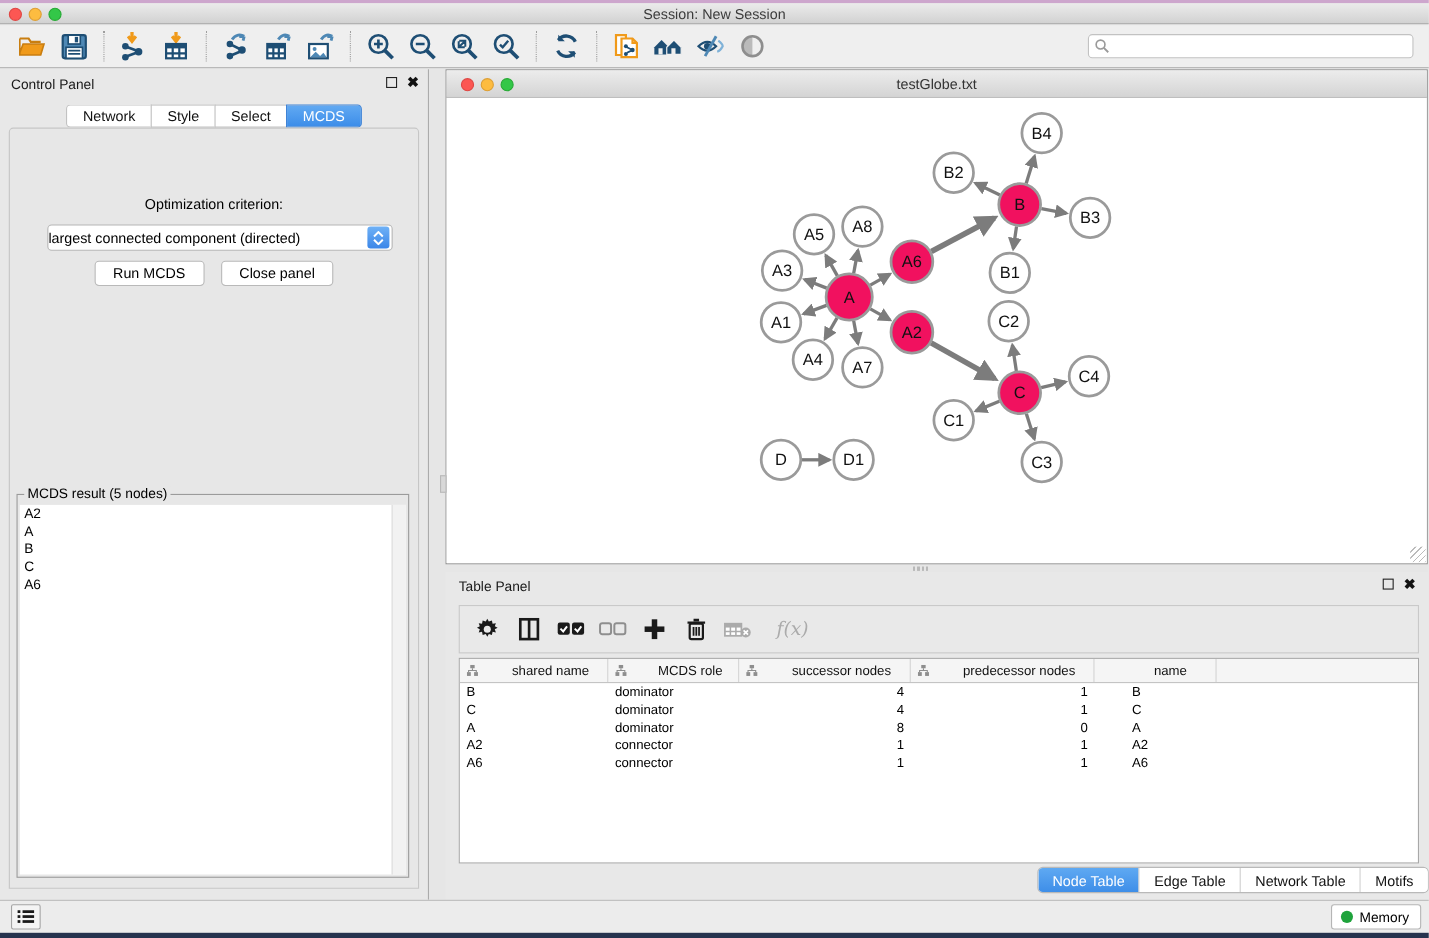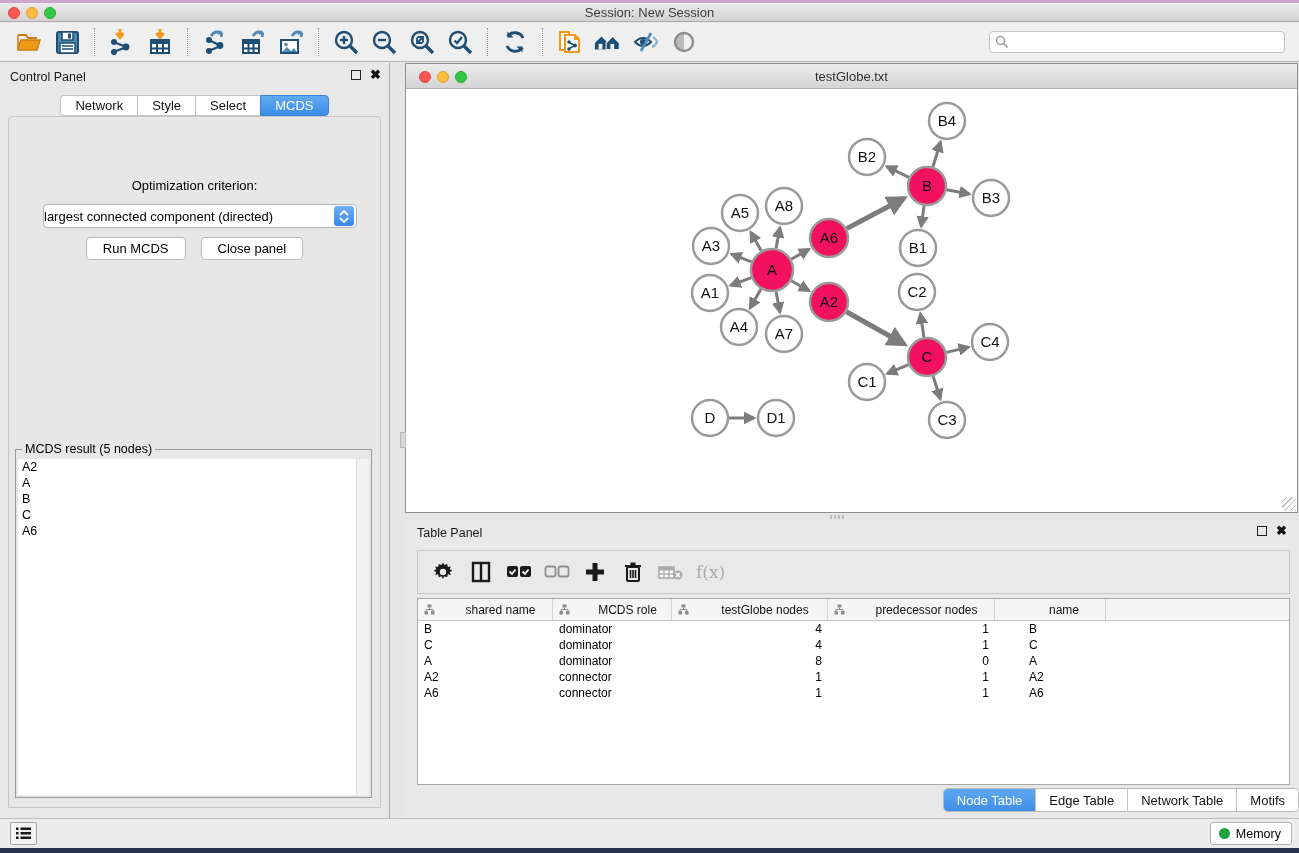--- a/index.html
+++ b/index.html
@@ -83,21 +83,21 @@
     background:repeating-linear-gradient(90deg,#B9B9B9 0 2px, transparent 2px 4px); }
 
   
   .table-panel { position:absolute; left:15px; top:457px; width:894px; height:298px; background:#E8E8E8; }
   .tp-head { position:absolute; left:0; top:0; width:100%; height:26px; }
   .tp-head .panel-title { position:absolute; left:12px; top:6px; font-size:12.5px; color:#1A1A1A; }
   .tp-head-icons { position:absolute; right:12px; top:6px; display:flex; gap:9px; align-items:center; }
   .tp-toolbar { position:absolute; left:12px; top:30px; width:873px; height:44px; background:#E9E9E9;
     border:1px solid #C9C9C9; display:flex; align-items:center; padding-left:8px; }
   .tp-tool { width:34px; height:34px; display:flex; align-items:center; justify-content:center; margin-right:4px; }
-  .fx-label { font-family:"DejaVu Serif", serif; font-size:17px; color:#ABABAB; margin-left:4px; }
+  .fx-label { font-family:"DejaVu Serif", serif; font-style:italic; font-size:17px; color:#ABABAB; margin-left:14px; }
 
   .node-table { position:absolute; left:12px; top:78px; width:873px; height:187px; background:#FFFFFF; border:1px solid #A8A8A8; overflow:hidden; }
   .nt-header { display:flex; height:22px; background:#F5F5F5; border-bottom:1px solid #C4C4C4; }
   .nt-hcell { display:flex; align-items:center; border-right:1px solid #D4D4D4; font-size:12px; color:#111; position:relative;gap:20px; }
   .nt-hcell .tree-ic { margin-left:6px; }
   .nt-hcell .hlabel { flex:1; text-align:center; padding-right:6px; }
   .nt-hcell.no-ic .hlabel { padding:0 6px; }
   .nt-row { display:flex; height:16px; font-size:12px; color:#000; }
   .nt-cell { padding:1px 6px; overflow:hidden; white-space:nowrap; }
   .num { text-align:right; }
@@ -498,21 +498,21 @@
                 </svg>
               <span class="hlabel">MCDS role</span>
             </div>
             <div class="nt-hcell c2">
               <svg class="tree-ic" width="11" height="11" viewBox="0 0 11 11">
                   <rect x="3.5" y="0.5" width="4" height="3" fill="#8E8E8E"></rect>
                   <rect x="0.5" y="7" width="3.5" height="3.5" fill="#8E8E8E"></rect>
                   <rect x="7" y="7" width="3.5" height="3.5" fill="#8E8E8E"></rect>
                   <path d="M5.5 3.5 v2 M2 7 v-1.5 h7 V7" fill="none" stroke="#8E8E8E" stroke-width="1"></path>
                 </svg>
-              <span class="hlabel">testGlobe nodes</span>
+              <span class="hlabel">successor nodes</span>
             </div>
             <div class="nt-hcell c3">
               <svg class="tree-ic" width="11" height="11" viewBox="0 0 11 11">
                   <rect x="3.5" y="0.5" width="4" height="3" fill="#8E8E8E"></rect>
                   <rect x="0.5" y="7" width="3.5" height="3.5" fill="#8E8E8E"></rect>
                   <rect x="7" y="7" width="3.5" height="3.5" fill="#8E8E8E"></rect>
                   <path d="M5.5 3.5 v2 M2 7 v-1.5 h7 V7" fill="none" stroke="#8E8E8E" stroke-width="1"></path>
                 </svg>
               <span class="hlabel">predecessor nodes</span>
             </div>

